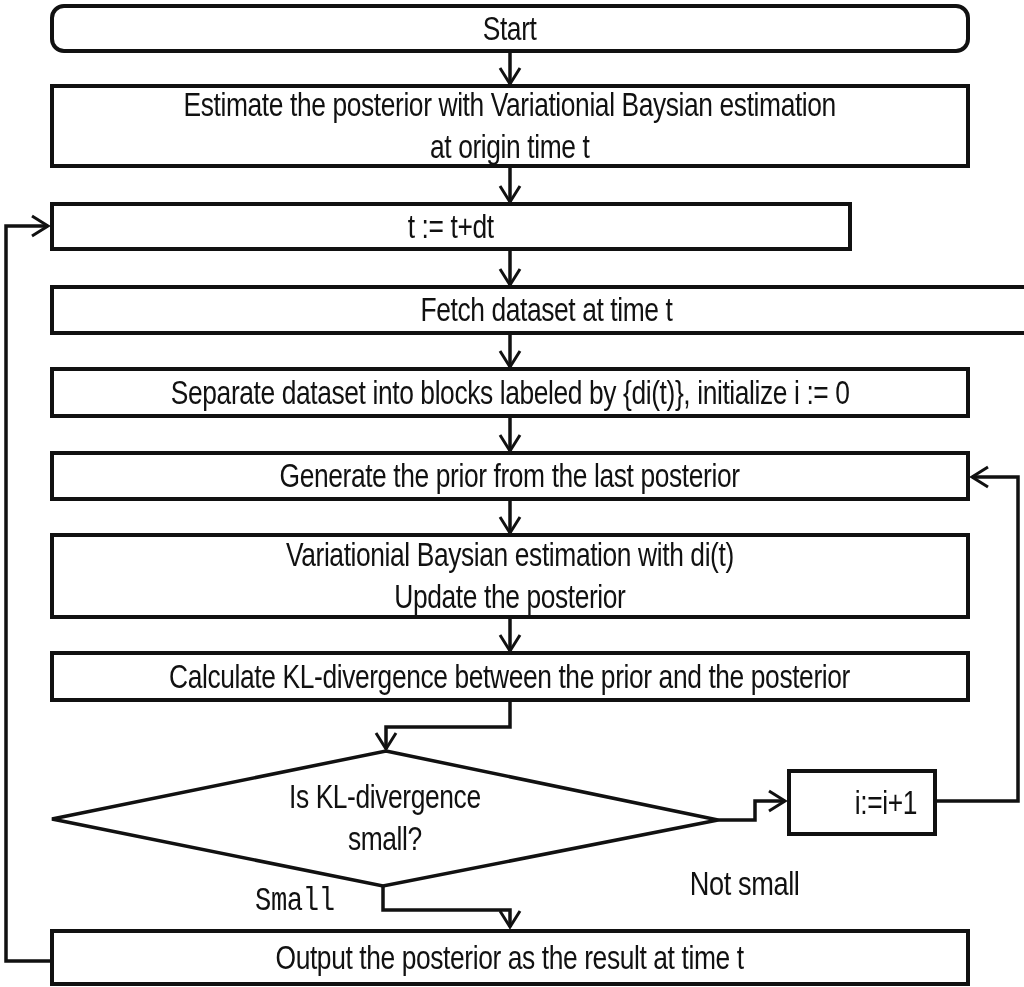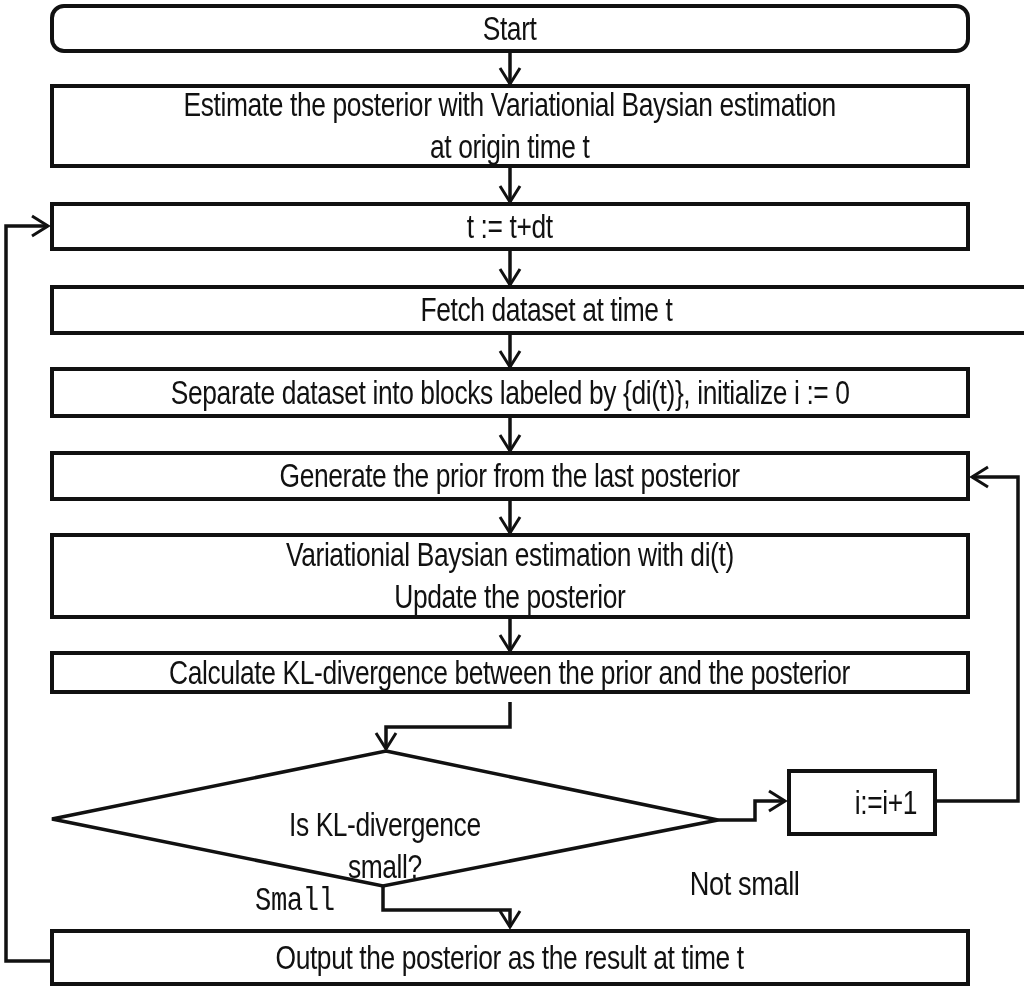--- a/index.html
+++ b/index.html
@@ -52,21 +52,20 @@
     letter-spacing: -0.5px;
     color: #111111;
   }
   .edge-label .node-label { font-size: 34px; }
   .decision-label {
     position: absolute;
     left: 150px;
     top: 776px;
     width: 470px;
     text-align: center;
-    margin-top: 28px;
   }
 </style>
 </head>
 <body>
 
 <div id="stage">
 
   <svg id="wires" viewBox="0 0 1024 987" xmlns="http://www.w3.org/2000/svg">
     <defs>
       <marker id="arrow" markerUnits="userSpaceOnUse" markerWidth="22" markerHeight="28" refX="17" refY="13" orient="auto">
@@ -100,42 +99,42 @@
 
   <div class="node rounded" style="left:50px; top:4px; width:920px; height:49px;">
     <span class="node-label">Start</span>
   </div>
 
   <div class="node" style="left:50px; top:84px; width:920px; height:84px;">
     <span class="node-label">Estimate the posterior with Variationial Baysian estimation
 at origin time t</span>
   </div>
 
-  <div class="node" style="left:50px; top:202px; width:920px; height:49px;">
+  <div class="node" style="left:50px; top:202px; width:802px; height:49px;">
     <span class="node-label">t := t+dt</span>
   </div>
 
   <div class="node" style="left:50px; top:285px; width:992px; height:50px;">
     <span class="node-label">Fetch dataset at time t</span>
   </div>
 
   <div class="node" style="left:50px; top:367px; width:920px; height:51px;">
     <span class="node-label">Separate dataset into blocks labeled by {di(t)}, initialize i := 0</span>
   </div>
 
   <div class="node" style="left:50px; top:533px; width:920px; height:86px;">
     <span class="node-label">Variationial Baysian estimation with di(t)
 Update the posterior</span>
   </div>
 
   <div class="node" style="left:50px; top:451px; width:920px; height:50px;">
     <span class="node-label">Generate the prior from the last posterior</span>
   </div>
 
-  <div class="node" style="left:50px; top:651px; width:920px; height:43px;">
+  <div class="node" style="left:50px; top:651px; width:920px; height:51px;">
     <span class="node-label">Calculate KL-divergence between the prior and the posterior</span>
   </div>
 
   <div class="decision-label">
     <span class="node-label">Is KL-divergence
 small?</span>
   </div>
 
   <div class="node" style="left:787px; top:769px; width:150px; height:67px;padding-left:48px;">
     <span class="node-label">i:=i+1</span>

